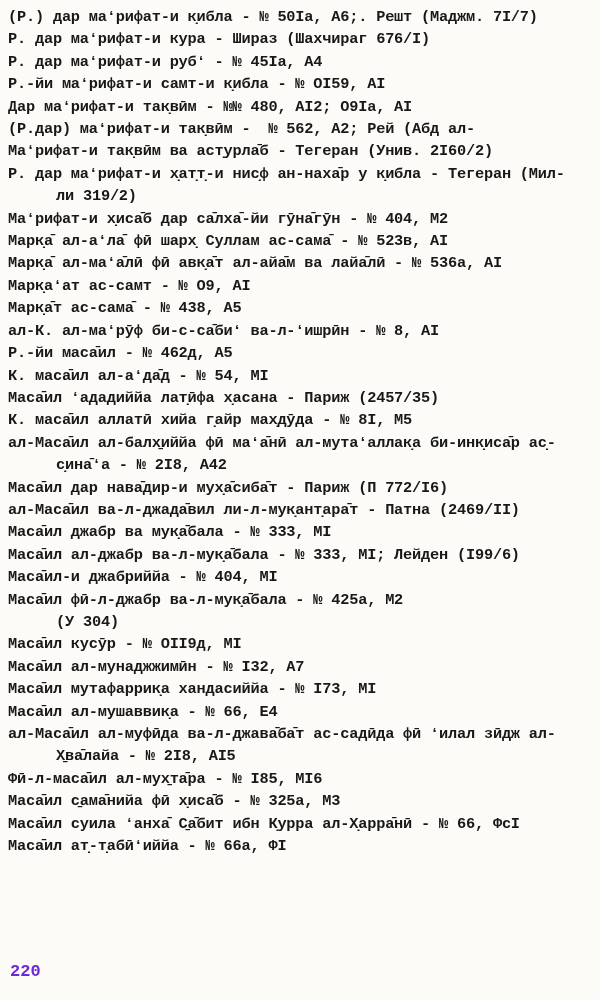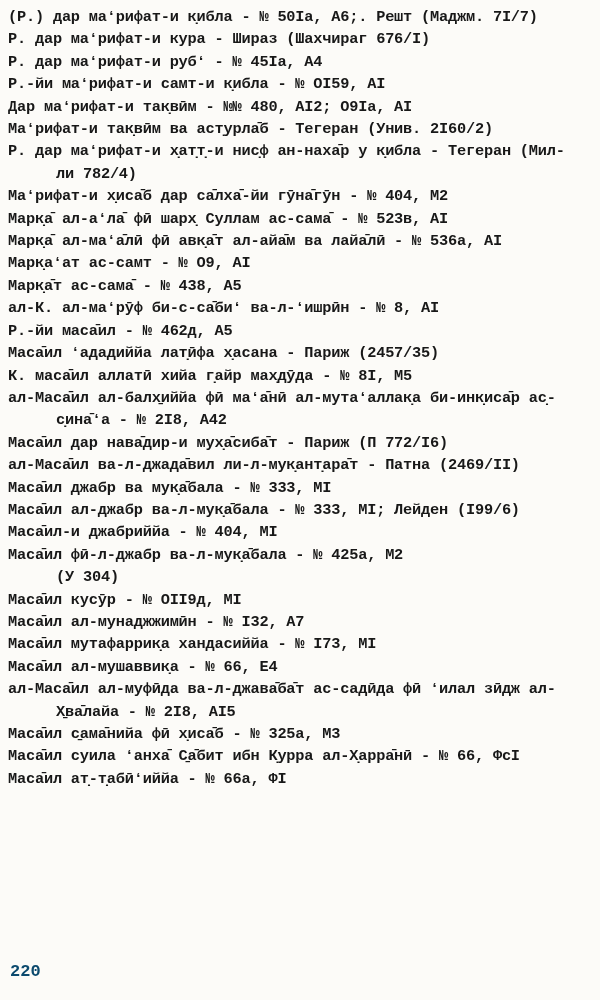--- a/index.html
+++ b/index.html
@@ -31,57 +31,60 @@
   }
   .cont {
     padding-left: 48px;
   }
   .page-number {
     position: absolute;
     top: 962px;
     left: 10px;
     font-size: 17px;
     font-weight: 700;
-    color: #0c4a6e;
+    color: #6d28d9;
   }
 </style>
 </head>
 <body>
 
 <div class="page">
     <div class="line">(Р.) дар маʻрифат-и к̣ибла - № 50Iа, А6;. Решт (Маджм. 7I/7)</div>
     <div class="line">Р. дар маʻрифат-и кура - Шираз (Шахчираг 676/I)</div>
     <div class="line">Р. дар маʻрифат-и рубʻ - № 45Iа, А4</div>
     <div class="line">Р.-йи маʻрифат-и самт-и к̣ибла - № ОI59, АI</div>
     <div class="line">Дар маʻрифат-и так̣вӣм - №№ 480, АI2; О9Iа, АI</div>
+    <div class="line">(Р.дар) маʻрифат-и так̣вӣм -  № 562, А2; Рей (Абд ал-</div>
     <div class="line">Маʻрифат-и так̣вӣм ва аст̣урла̄б - Тегеран (Унив. 2I60/2)</div>
     <div class="line">Р. дар маʻрифат-и х̣ат̣т̣-и нис̣ф ан-наха̄р у к̣ибла - Тегеран (Мил-</div>
-    <div class="line cont">ли 782/4)</div>
+    <div class="line cont">ли 319/2)</div>
     <div class="line">Маʻрифат-и х̣иса̄б дар са̄лха̄-йи гӯна̄гӯн - № 404, М2</div>
     <div class="line">Марк̣а̄ ал-аʻла̄ фӣ шарх̣ Суллам ас-сама̄ - № 523в, АI</div>
     <div class="line">Марк̣а̄ ал-маʻа̄лӣ фӣ авк̣а̄т ал-айа̄м ва лайа̄лӣ - № 536а, АI</div>
     <div class="line">Марк̣аʻат ас-самт - № О9, АI</div>
     <div class="line">Марк̣а̄т ас-сама̄ - № 438, А5</div>
     <div class="line">ал-К. ал-маʻрӯф би-с-са̄биʻ ва-л-ʻишрӣн - № 8, АI</div>
     <div class="line">Р.-йи маса̄ил - № 462д, А5</div>
+    <div class="line">К. маса̄ил ал-аʻда̄д - № 54, МI</div>
     <div class="line">Маса̄ил ʻададиййа лат̣ӣфа х̣асана - Париж (2457/35)</div>
     <div class="line">К. маса̄ил аллатӣ хийа г̣айр мах̣дӯда - № 8I, М5</div>
     <div class="line">ал-Маса̄ил ал-балх̱иййа фӣ маʻа̄нӣ ал-мутаʻаллак̣а би-инк̣иса̄р ас̣-</div>
     <div class="line cont">с̣ина̄ʻа - № 2I8, А42</div>
     <div class="line">Маса̄ил дар нава̄дир-и мух̣а̄сиба̄т - Париж (П 772/I6)</div>
     <div class="line">ал-Маса̄ил ва-л-джада̄вил ли-л-мук̣ант̣ара̄т - Патна (2469/II)</div>
     <div class="line">Маса̄ил джабр ва мук̣а̄бала - № 333, МI</div>
     <div class="line">Маса̄ил ал-джабр ва-л-мук̣а̄бала - № 333, МI; Лейден (I99/6)</div>
     <div class="line">Маса̄ил-и джабриййа - № 404, МI</div>
     <div class="line">Маса̄ил фӣ-л-джабр ва-л-мук̣а̄бала - № 425а, М2</div>
     <div class="line cont">(У 304)</div>
     <div class="line">Маса̄ил кусӯр - № ОII9д, МI</div>
     <div class="line">Маса̄ил ал-мунаджжимӣн - № I32, А7</div>
     <div class="line">Маса̄ил мутафаррик̣а хандасиййа - № I73, МI</div>
     <div class="line">Маса̄ил ал-мушаввик̣а - № 66, Е4</div>
     <div class="line">ал-Маса̄ил ал-муфӣда ва-л-джава̄ба̄т ас-садӣда фӣ ʻилал зӣдж ал-</div>
     <div class="line cont">Х̱ва̄лайа - № 2I8, АI5</div>
+    <div class="line">Фӣ-л-маса̄ил ал-мух̱та̄ра - № I85, МI6</div>
     <div class="line">Маса̄ил с̱ама̄нийа фӣ х̣иса̄б - № 325а, М3</div>
     <div class="line">Маса̄ил суила ʻанха̄ С̱а̄бит ибн К̣урра ал-Х̣арра̄нӣ - № 66, ФсI</div>
     <div class="line">Маса̄ил ат̣-т̣абӣʻиййа - № 66а, ФI</div>
   </div>
 
 <div class="page-number">220</div>
 
 </body></html>

